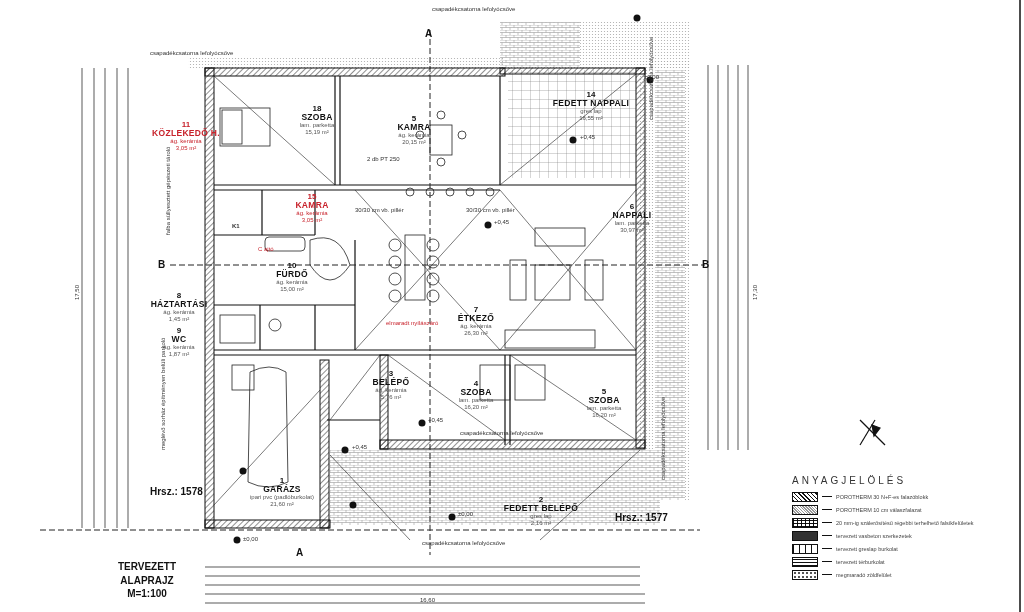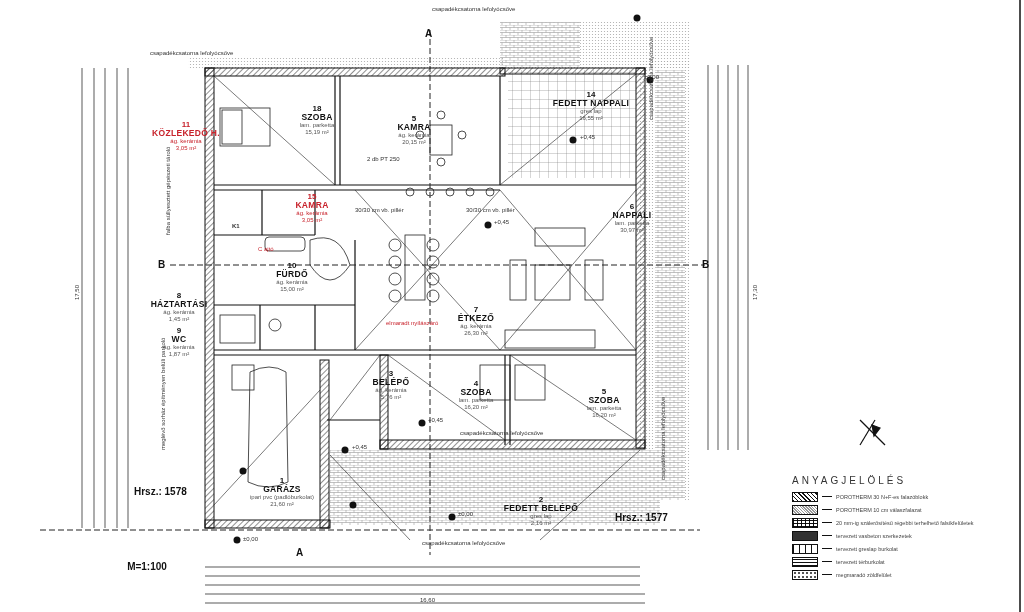--- a/index.html
+++ b/index.html
@@ -303,28 +303,29 @@
 <div class="note" style="left:160px;top:450px;transform:rotate(-90deg);transform-origin:left top;">meglévő sorház építményen belüli parkoló</div>
 <div class="note" style="left:580px;top:134px;">+0,45</div>
 <div class="note" style="left:494px;top:219px;">+0,45</div>
 <div class="note" style="left:428px;top:417px;">+0,45</div>
 <div class="note" style="left:352px;top:444px;">+0,45</div>
 <div class="note" style="left:458px;top:511px;">±0,00</div>
 <div class="note" style="left:644px;top:74px;">±0,00</div>
 <div class="note" style="left:243px;top:536px;">±0,00</div>
 <div class="note" style="left:232px;top:223px;font-weight:bold;">K1</div>
 
-<div class="hrsz" style="left:134px;top:486px;">Hrsz.: 1578</div>
+<div class="hrsz" style="left:150px;top:486px;">Hrsz.: 1578</div>
 <div class="hrsz" style="left:615px;top:512px;">Hrsz.: 1577</div>
 
 <div class="note" style="left:420px;top:597px;">16,60</div>
 <div class="note" style="left:74px;top:300px;transform:rotate(-90deg);transform-origin:left top;">17,50</div>
 <div class="note" style="left:752px;top:300px;transform:rotate(-90deg);transform-origin:left top;">17,30</div>
 
 <div class="title">
+  <div>TERVEZETT ALAPRAJZ</div>
   <div>M=1:100</div>
 </div>
 
 <div class="legend">
   <div class="legend-title">ANYAGJELÖLÉS</div>
   <div class="legend-row">
       <span class="swatch sw-0"></span>
       <span class="legend-line"></span>
       <span class="legend-text">POROTHERM 30 N+F-es falazóblokk</span>
     </div>

